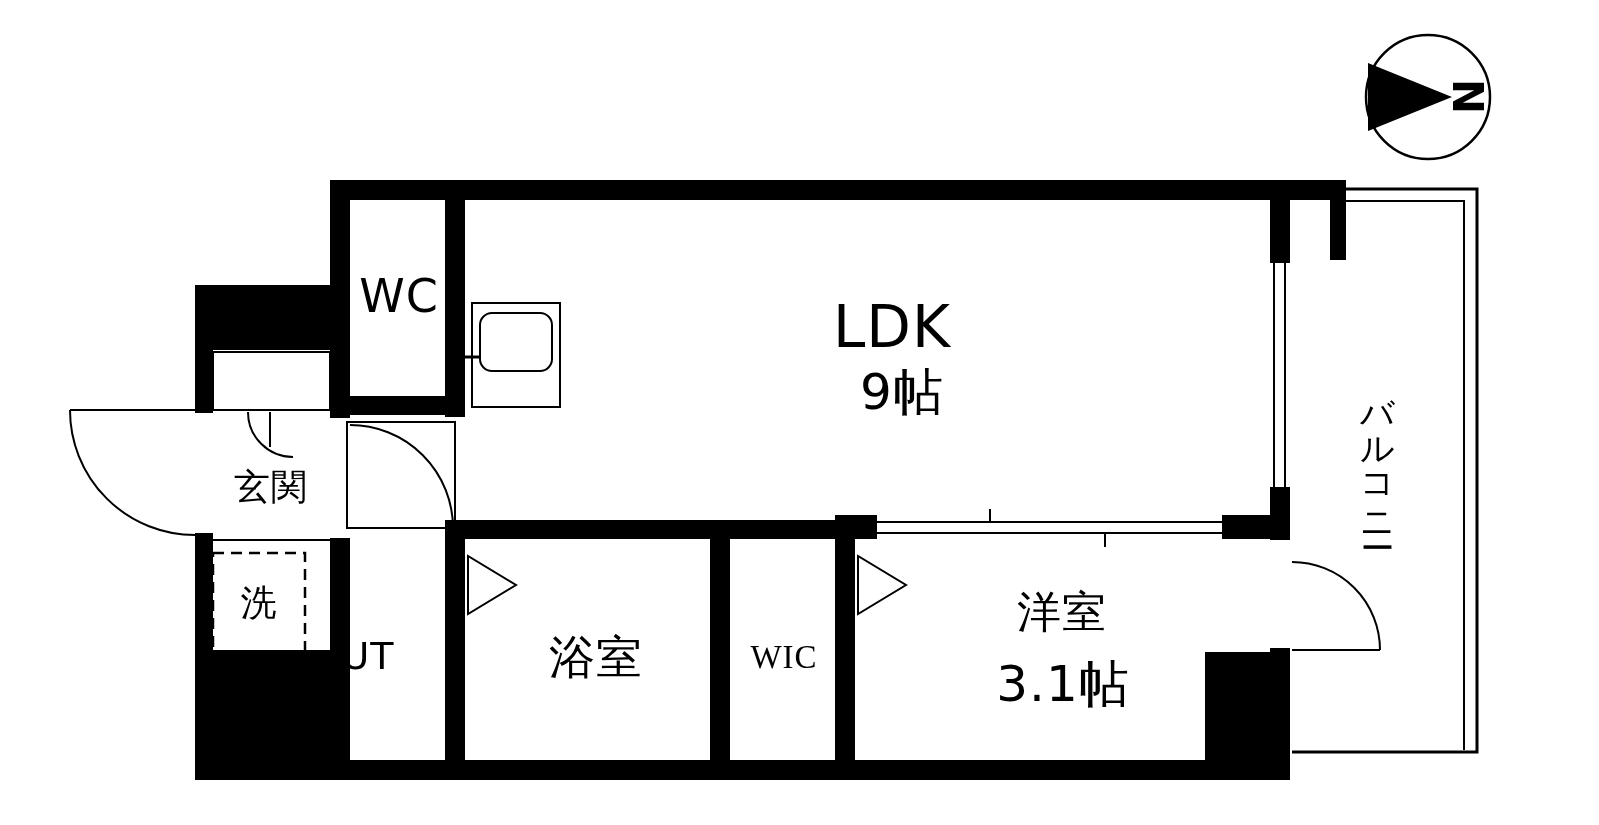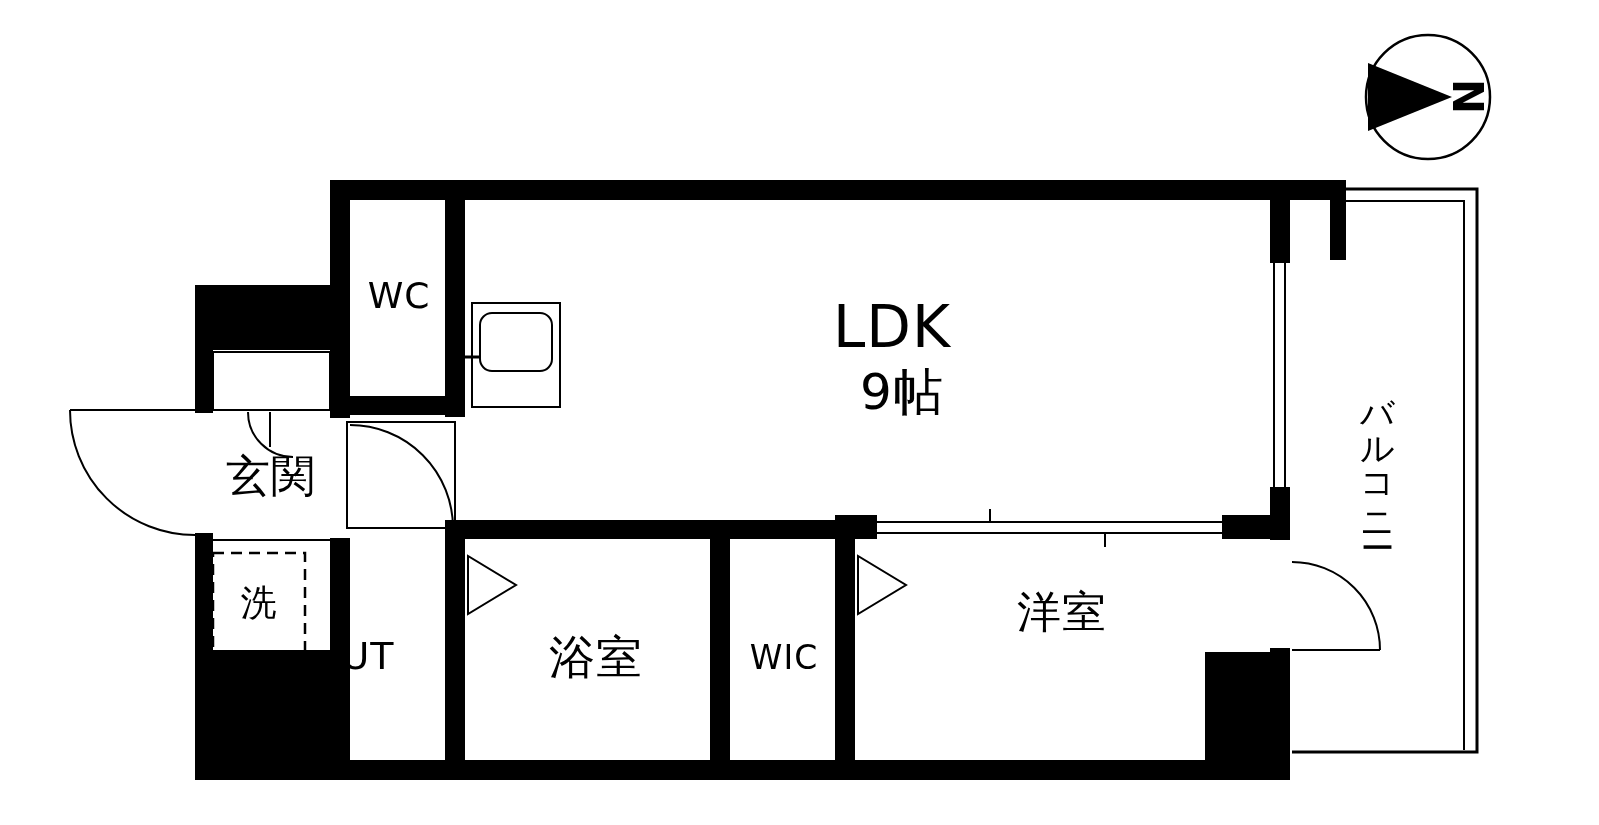--- a/index.html
+++ b/index.html
@@ -117,34 +117,35 @@
       <line x1="1292" y1="650" x2="1380" y2="650"></line>
       <path d="M 1292 562 A 88 88 0 0 1 1380 650"></path>
     </g>
 
     <g>
       <circle cx="1428" cy="97" r="62" fill="#ffffff" stroke="#000000" stroke-width="2.5"></circle>
       <polygon points="1368,63 1368,131 1452,97" fill="#000000"></polygon>
     </g>
   </svg>
 
-  <div class="label" style="left:399px; top:296px; font-size:36px;">WC</div>
+  <div class="label" style="left:399px; top:296px; font-size:46px;">WC</div>
 
   <div class="label" style="left:866px; top:327px; font-size:58px;margin-left:26px;">LDK</div>
   <div class="label" style="left:866px; top:392px; font-size:50px;margin-left:36px;">9帖</div>
 
-  <div class="label" style="left:271px; top:477px; font-size:44px;font-family:Liberation Serif, serif;">玄関</div>
+  <div class="label" style="left:271px; top:487px; font-size:36px;">玄関</div>
 
   <div class="label" style="left:259px; top:603px; font-size:36px;">洗</div>
 
   <div class="label" style="left:368px; top:656px; font-size:38px;">UT</div>
 
   <div class="label" style="left:596px; top:657px; font-size:46px;">浴室</div>
 
-  <div class="label" style="left:784px; top:657px; font-size:33px;">WIC</div>
+  <div class="label" style="left:784px; top:657px; font-size:33px;font-family:Liberation Serif, serif;">WIC</div>
 
   <div class="label" style="left:1062px; top:612px; font-size:44px;">洋室</div>
+  <div class="label" style="left:1063px; top:684px; font-size:50px;">3.1帖</div>
 
   <div class="label vertical" style="left:1378px; top:453px; font-size:34px;">バルコニー</div>
 
   <div class="label north" style="left:1467px; top:97px; font-size:42px;">N</div>
 
 </div>
 
 </body></html>

